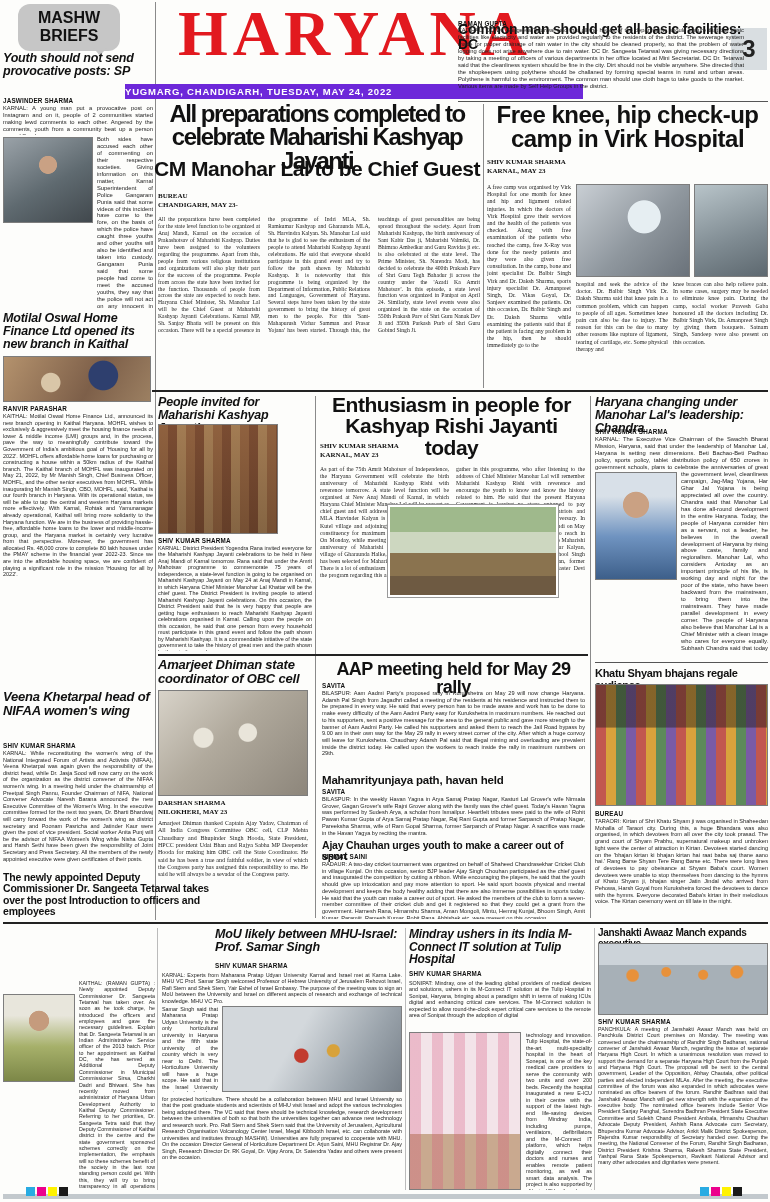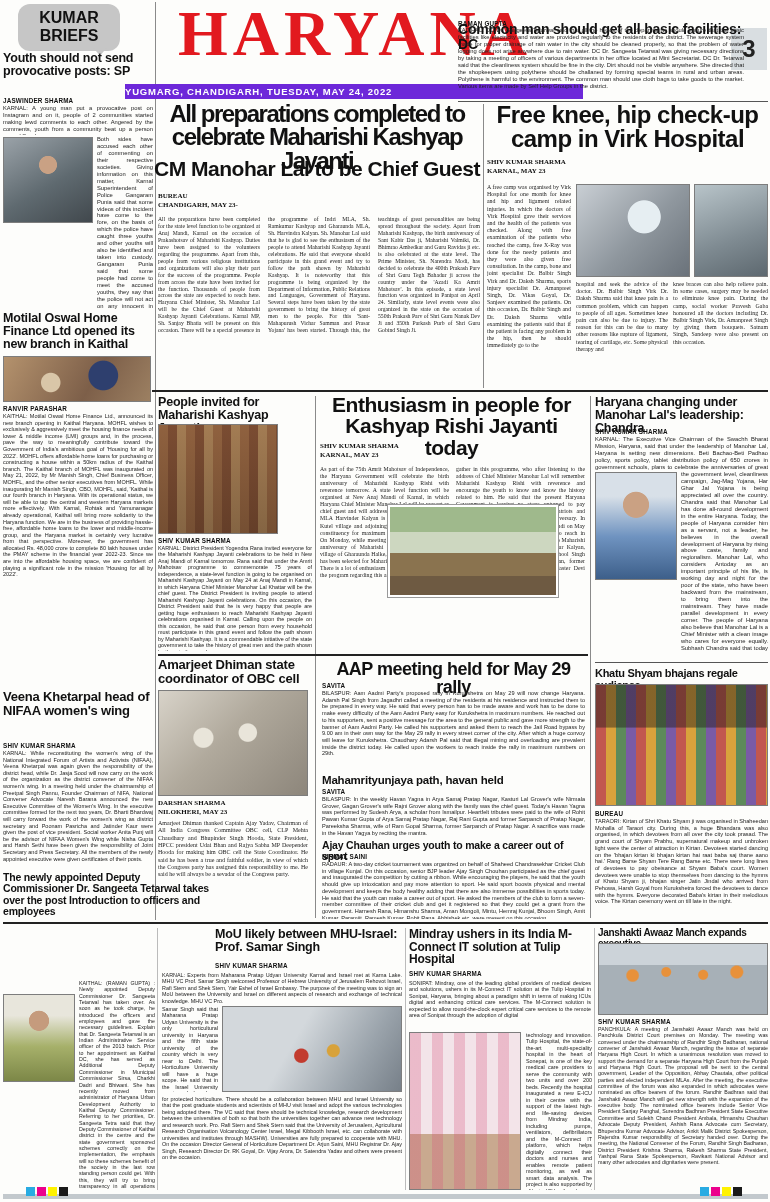--- a/index.html
+++ b/index.html
@@ -1,21 +1,21 @@
 <!DOCTYPE html>
 <html><head>
 <meta charset="utf-8">
 <style>
   html,body{margin:0;padding:0;background:#e9e9e9;}
   .page{position:relative;width:770px;height:1202px;background:#fdfdfb;font-family:"Liberation Sans",sans-serif;color:#1a1a1a;overflow:hidden;margin:0 auto;}
   .abs{position:absolute;}
   
   .hl-xl{font-weight:bold;letter-spacing:-1.5px;line-height:0.97;text-align:center;color:#111;}
   .hl-lg{font-weight:bold;letter-spacing:-0.5px;line-height:1.02;text-align:center;color:#111;}
-  .hl-md{font-weight:bold;line-height:1.05;color:#111;letter-spacing:-0.2px;}
+  .hl-md{font-weight:bold;line-height:1.05;color:#111;letter-spacing:-0.2px;font-style:italic;}
   .hl-sm{font-weight:bold;line-height:1.08;color:#111;letter-spacing:-0.2px;}
   
   .by{font-weight:bold;font-size:6.3px;line-height:1.25;color:#111;letter-spacing:0.2px;}
   .by-serif{font-family:"Liberation Serif",serif;font-weight:bold;font-size:7px;line-height:1.25;color:#111;}
   
   .bt{font-size:5.8px;line-height:1.2;text-align:justify;color:#222;overflow:hidden;}
   .bt-serif{font-family:"Liberation Serif",serif;font-size:5.9px;line-height:1.22;text-align:justify;color:#1c1c1c;overflow:hidden;}
   .cols3{column-count:3;column-gap:8px;}
   .cols2{column-count:2;column-gap:7px;}
   
@@ -65,21 +65,21 @@
   <div class="hr-thin" style="left:458px;top:101px;width:310px;"></div>
   <div class="vr" style="left:157px;top:928px;height:262px;background:#bbb;"></div>
   <div class="vr" style="left:405px;top:928px;height:262px;background:#bbb;"></div>
   <div class="vr" style="left:594px;top:928px;height:262px;background:#bbb;"></div>
 
   <div class="abs masthead-title" style="left:130px;top:2px;width:450px;">HARYANA</div>
   <div class="abs dateline" style="left:125px;top:84px;width:458px;height:15px;">YUGMARG, CHANDIGARH, TUESDAY, MAY 24, 2022</div>
   <div class="abs pagenum" style="left:731px;top:28px;width:36px;height:42px;">3</div>
 
   <div class="abs briefs-tab" style="left:18px;top:4px;width:102px;height:42px;">
-    <div>KUMAR</div>
+    <div>MASHW</div>
     <div>BRIEFS</div>
   </div>
   <div class="tab-tail" style="left:92px;top:46px;"></div>
 
   <div class="abs hl-md" style="left:3px;top:52px;width:150px;font-size:12.5px;">Youth should not send provocative posts: SP</div>
   <div class="abs by" style="left:3px;top:97px;width:150px;">JASWINDER SHARMA</div>
   <div class="abs bt" style="left:3px;top:105px;width:150px;height:30px;">KARNAL: A young man put a provocative post on Instagram and on it, people of 2 communities started making lewd comments to each other. Angered by the comments, youth from a community beat up a person named Sandeep.</div>
   <div class="abs" style="left:3px;top:136px;width:150px;height:174px;overflow:hidden;">
     <div class="photo ph-float-l g-office" style="width:90px;height:86px;"></div>
     <span class="bt" style="display:block;">Both sides have accused each other of commenting on their respective societies. Giving information on this matter, Karnal Superintendent of Police Gangaram Punia said that some videos of this incident have come to the fore, on the basis of which the police have caught three youths and other youths will also be identified and taken into custody. Gangaram Punia said that some people had come to meet the accused youths, they say that the police will not act on any innocent in this case and the investigation of the whole case should be done impartially.</span>

